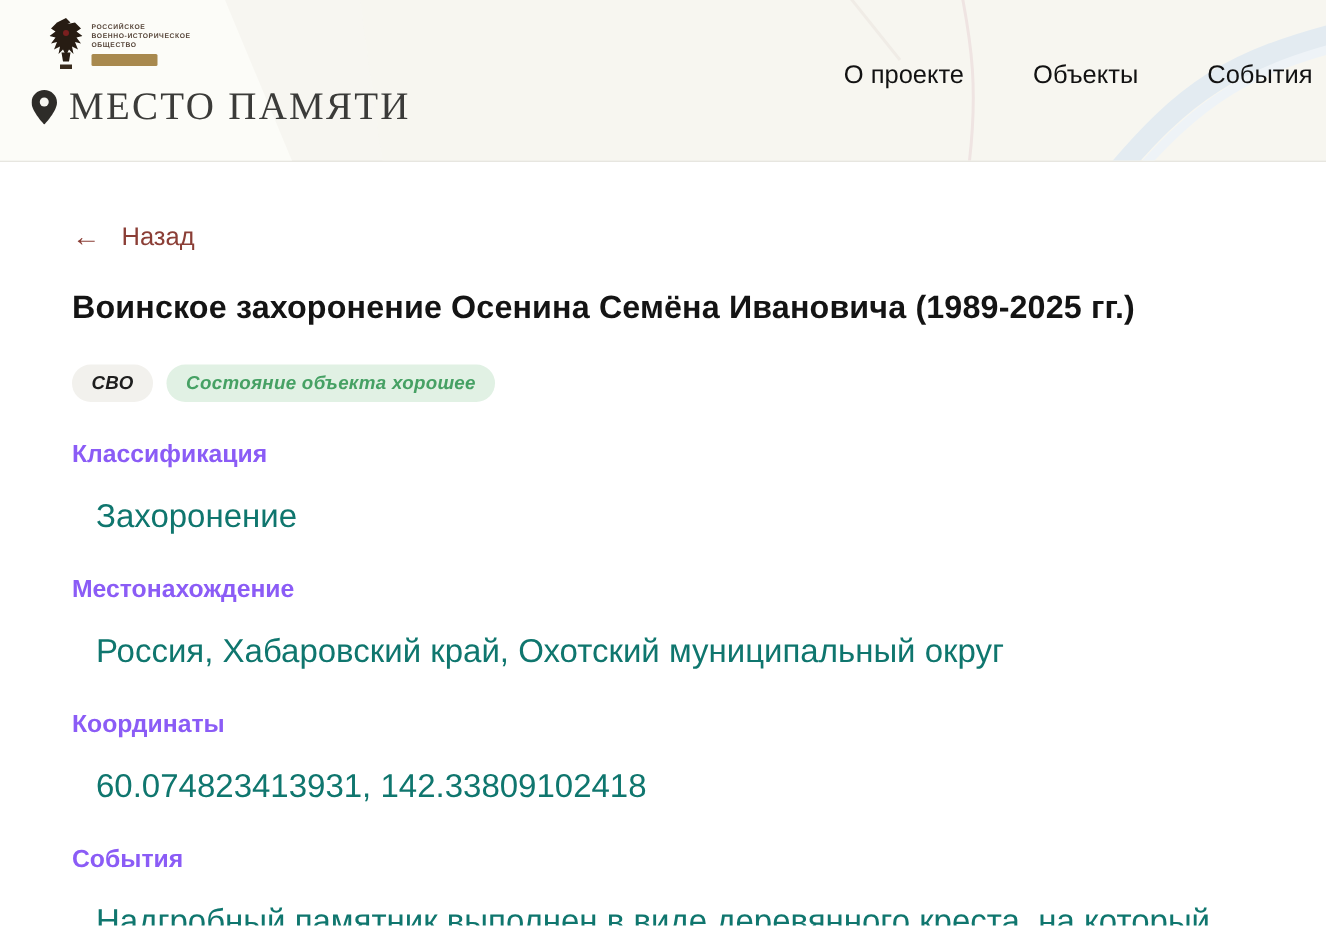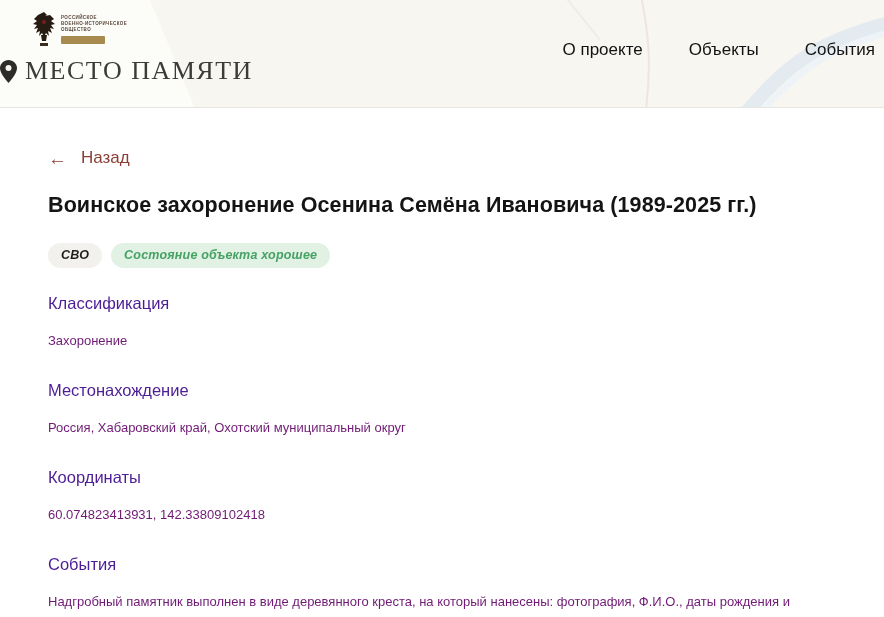--- a/index.html
+++ b/index.html
@@ -31,21 +31,21 @@
   .logo-org-line {
     font-size: 4.5px; font-weight: bold; letter-spacing: 0.4px;
     color: #57463a; line-height: 6px; white-space: nowrap;
   }
   .logo-gold-bar {
     margin-top: 3px; width: 44px; height: 8px;
     background: #a8894e; border-radius: 1px;
   }
 
   .site-title-row {
-    position: absolute; left: 0; top: 56px;
+    position: absolute; left: 21px; top: 56px;
     display: flex; align-items: center; gap: 8px; text-align: center;
   }
   .pin-icon { width: 17px; height: 23px; }
   .site-title {
     font-family: "Liberation Serif", serif;
     font-size: 26px; letter-spacing: 1.5px;
     color: #3b3b39; white-space: nowrap;
   }
 
   .main-nav {
@@ -83,25 +83,25 @@
     height: 25px; padding: 0 13px;
     border-radius: 13px;
     font-size: 12.5px; font-weight: bold; letter-spacing: 0.2px; font-style: italic;
   }
   .badge-gray { background: #f2f1ed; color: #1e1e1e; }
   .badge-green { background: #e1f1e4; color: #46a164; }
 
   .info-section { margin-top: 26px; }
   .info-label {
     margin: 16px 0 13px 0;
-    font-size: 16.5px; font-weight: normal; color: #4c1d95;
+    font-size: 16.5px; font-weight: bold; color: #8b5cf6;
   }
   .info-value {
-    margin: 0;
-    font-size: 13px; color: #701a75;
+    margin: 16px;
+    font-size: 22px; color: #0f766e;
     line-height: 29px;
     max-width: 796px;
   }
 </style>
 </head>
 <body>
 
 <header class="site-header">
 
   <svg class="map-decor" width="884" height="108" viewBox="0 0 884 108">

